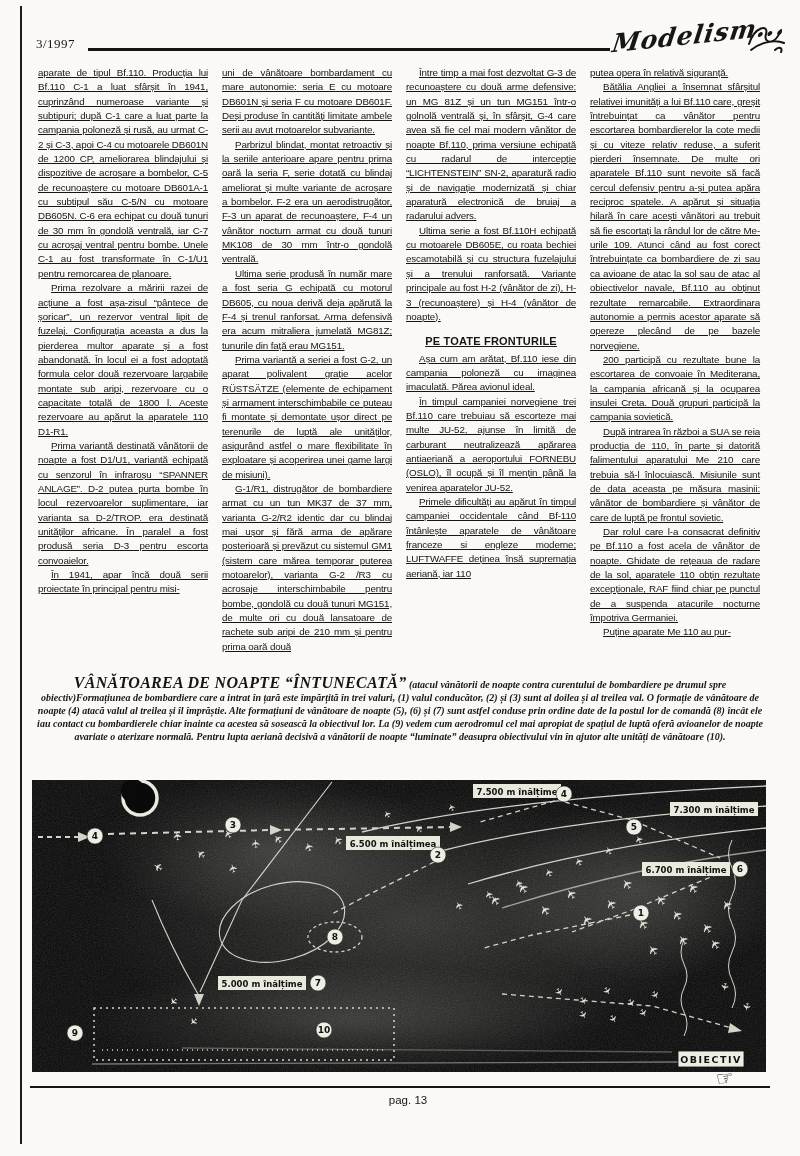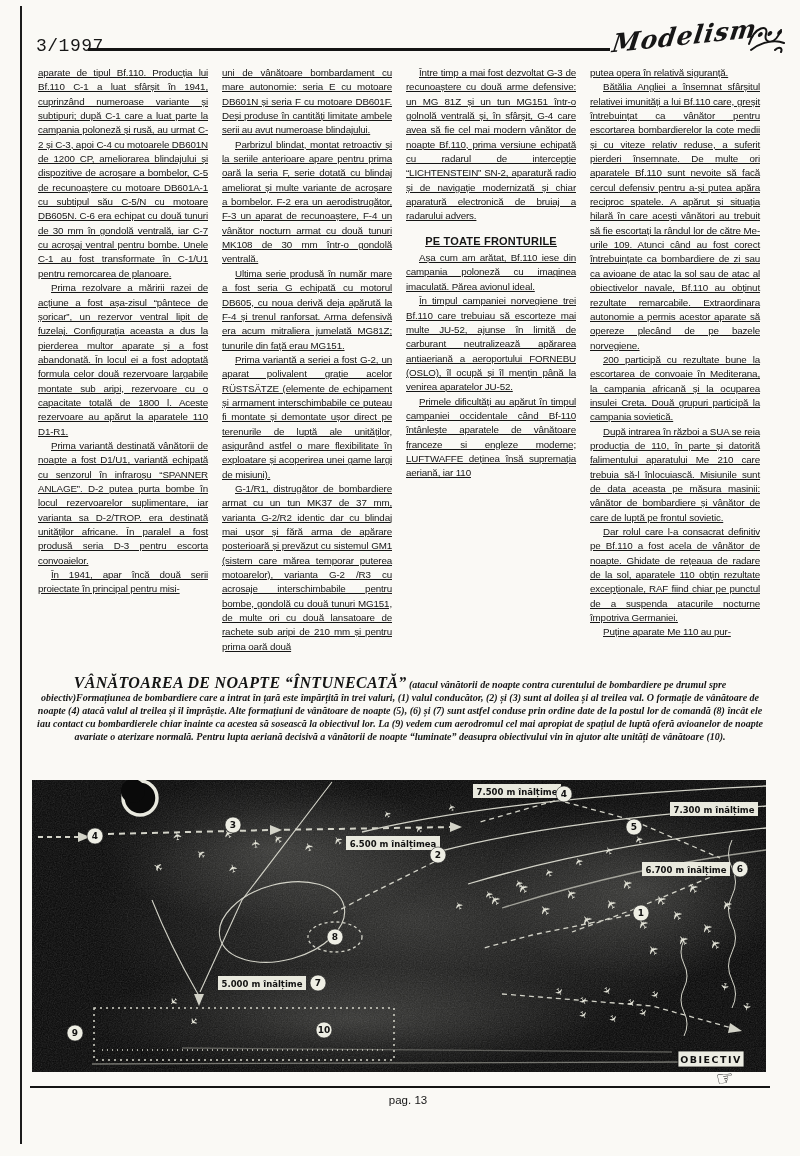--- a/index.html
+++ b/index.html
@@ -1,19 +1,19 @@
 <!DOCTYPE html>
 <html lang="ro"><head>
 <meta charset="utf-8">
 <style>
   html,body{margin:0;padding:0;background:#e8e6e1;}
   .page{position:relative;width:800px;height:1156px;background:#faf9f5;overflow:hidden;
         font-family:"Liberation Sans",sans-serif;color:#161616;margin:0 auto;}
   .scan-border{position:absolute;left:20px;top:6px;width:2px;height:1138px;background:#1c1c1c;}
-  .issue{position:absolute;left:36px;top:36px;font-family:Liberation Mono, monospace;font-size:18px;letter-spacing:.5px;}
+  .issue{position:absolute;left:36px;top:36px;font-family:Liberation Serif, serif;font-size:13px;letter-spacing:.5px;}
   .header-rule{position:absolute;left:88px;top:48px;width:522px;height:3px;background:#141414;}
   .logo{position:absolute;left:612px;top:20px;width:175px;height:46px;}
   .logo-text{display:inline-block;font-family:"DejaVu Serif",serif;font-style:italic;font-weight:700;
              font-size:25px;transform:rotate(-6deg) skewX(-14deg);letter-spacing:1px;}
   .logo svg{position:absolute;right:0;top:2px;}
   .columns{position:absolute;left:38px;top:66px;width:724px;height:612px;display:flex;gap:14px;overflow:hidden;}
   .col{flex:0 0 170px;width:170px;text-align:justify;font-size:9.8px;line-height:14.35px;letter-spacing:-.15px;text-decoration:underline;}
   .col p{margin:0;text-indent:13px;}
   .col p.noindent{text-indent:0;}
   .sec-heading{margin:10px 0 3px;text-align:center;font-size:11px;font-weight:700;letter-spacing:.2px;}
@@ -43,28 +43,29 @@
   </div>
 
   <main class="columns">
     <div class="col">
       <p class="noindent">aparate de tipul Bf.110. Producția lui Bf.110 C-1 a luat sfârșit în 1941, cuprinzând numeroase variante și subtipuri; după C-1 care a luat parte la campania poloneză și rusă, au urmat C-2 și C-3, apoi C-4 cu motoarele DB601N de 1200 CP, ameliorarea blindajului și dispozitive de acroșare a bombelor, C-5 de recunoaștere cu motoare DB601A-1 cu subtipul său C-5/N cu motoare DB605N. C-6 era echipat cu două tunuri de 30 mm în gondolă ventrală, iar C-7 cu acroșaj ventral pentru bombe. Unele C-1 au fost transformate în C-1/U1 pentru remorcarea de planoare.</p>
       <p>Prima rezolvare a măririi razei de acțiune a fost așa-zisul “pântece de șoricar”, un rezervor ventral lipit de fuzelaj. Configurația aceasta a dus la pierderea multor aparate și a fost abandonată. În locul ei a fost adoptată formula celor două rezervoare largabile montate sub aripi, rezervoare cu o capacitate totală de 1800 l. Aceste rezervoare au apărut la aparatele 110 D1-R1.</p>
       <p>Prima variantă destinată vânătorii de noapte a fost D1/U1, variantă echipată cu senzorul în infraroșu “SPANNER ANLAGE”. D-2 putea purta bombe în locul rezervoarelor suplimentare, iar varianta sa D-2/TROP. era destinată unităților africane. În paralel a fost produsă seria D-3 pentru escorta convoaielor.</p>
       <p>În 1941, apar încă două serii proiectate în principal pentru misi-</p>
     </div>
     <div class="col">
-      <p class="noindent">uni de vânătoare bombardament cu mare autonomie: seria E cu motoare DB601N și seria F cu motoare DB601F. Deși produse în cantități limitate ambele serii au avut numeroase blindajului.</p>
+      <p class="noindent">uni de vânătoare bombardament cu mare autonomie: seria E cu motoare DB601N și seria F cu motoare DB601F. Deși produse în cantități limitate ambele serii au avut motoarelor subvariante.</p>
       <p>Parbrizul blindat, montat retroactiv și la seriile anterioare apare pentru prima oară la seria F, serie dotată cu blindaj ameliorat și multe variante de acroșare a bombelor. F-2 era un aerodistrugător, F-3 un aparat de recunoaștere, F-4 un vânător nocturn armat cu două tunuri MK108 de 30 mm într-o gondolă ventrală.</p>
       <p>Ultima serie produsă în număr mare a fost seria G echipată cu motorul DB605, cu noua derivă deja apărută la F-4 și trenul ranforsat. Arma defensivă era acum mitraliera jumelată MG81Z; tunurile din față erau MG151.</p>
       <p>Prima variantă a seriei a fost G-2, un aparat polivalent grație acelor RÜSTSÄTZE (elemente de echipament și armament interschimbabile ce puteau fi montate și demontate ușor direct pe terenurile de luptă ale unităților, asigurând astfel o mare flexibilitate în exploatare și acoperirea unei game largi de misiuni).</p>
       <p>G-1/R1, distrugător de bombardiere armat cu un tun MK37 de 37 mm, varianta G-2/R2 identic dar cu blindaj mai ușor și fără arma de apărare posterioară și prevăzut cu sistemul GM1 (sistem care mărea temporar puterea motoarelor), varianta G-2 /R3 cu acrosaje interschimbabile pentru bombe, gondolă cu două tunuri MG151, de multe ori cu două lansatoare de rachete sub aripi de 210 mm și pentru prima oară două</p>
     </div>
     <div class="col">
       <p>Între timp a mai fost dezvoltat G-3 de recunoaștere cu două arme defensive: un MG 81Z și un tun MG151 într-o golnolă ventrală și, în sfârșit, G-4 care avea să fie cel mai modern vânător de noapte Bf.110, prima versiune echipată cu radarul de intercepție “LICHTENSTEIN” SN-2, aparatură radio și de navigație modernizată și chiar aparatură electronică de bruiaj a radarului advers.</p>
+      <p>Ultima serie a fost Bf.110H echipată cu motoarele DB605E, cu roata bechiei escamotabilă și cu structura fuzelajului și a trenului ranforsată. Variante principale au fost H-2 (vânător de zi), H-3 (recunoaștere) și H-4 (vânător de noapte).</p>
       <h4 class="sec-heading">PE TOATE FRONTURILE</h4>
       <p>Așa cum am arătat, Bf.110 iese din campania poloneză cu imaginea imaculată. Părea avionul ideal.</p>
       <p>În timpul campaniei norvegiene trei Bf.110 care trebuiau să escorteze mai multe JU-52, ajunse în limită de carburant neutralizează apărarea antiaeriană a aeroportului FORNEBU (OSLO), îl ocupă și îl mențin până la venirea aparatelor JU-52.</p>
       <p>Primele dificultăți au apărut în timpul campaniei occidentale când Bf-110 întânlește aparatele de vânătoare franceze si engleze moderne; LUFTWAFFE deținea însă supremația aeriană, iar 110</p>
     </div>
     <div class="col">
       <p class="noindent">putea opera în relativă siguranță.</p>
       <p>Bătălia Angliei a însemnat sfârșitul relativei imunități a lui Bf.110 care, greșit întrebuințat ca vânător pentru escortarea bombardierelor la cote medii și cu viteze relativ reduse, a suferit pierderi însemnate. De multe ori aparatele Bf.110 sunt nevoite să facă cercul defensiv pentru a-și putea apăra reciproc spatele. A apărut și situația hilară în care acești vânători au trebuit să fie escortați la rândul lor de către Me-urile 109. Atunci când au fost corect întrebuințate ca bombardiere de zi sau ca avioane de atac la sol sau de atac al obiectivelor navale, Bf.110 au obținut rezultate remarcabile. Extraordinara autonomie a permis acestor aparate să opereze plecând de pe bazele norvegiene.</p>
       <p>200 participă cu rezultate bune la escortarea de convoaie în Mediterana, la campania africană și la ocuparea insulei Creta. Două grupuri participă la campania sovietică.</p>
       <p>După intrarea în război a SUA se reia producția de 110, în parte și datorită falimentului aparatului Me 210 care trebuia să-l înlocuiască. Misiunile sunt de data aceasta pe măsura masinii: vânător de bombardiere și vânător de care de luptă pe frontul sovietic.</p>

